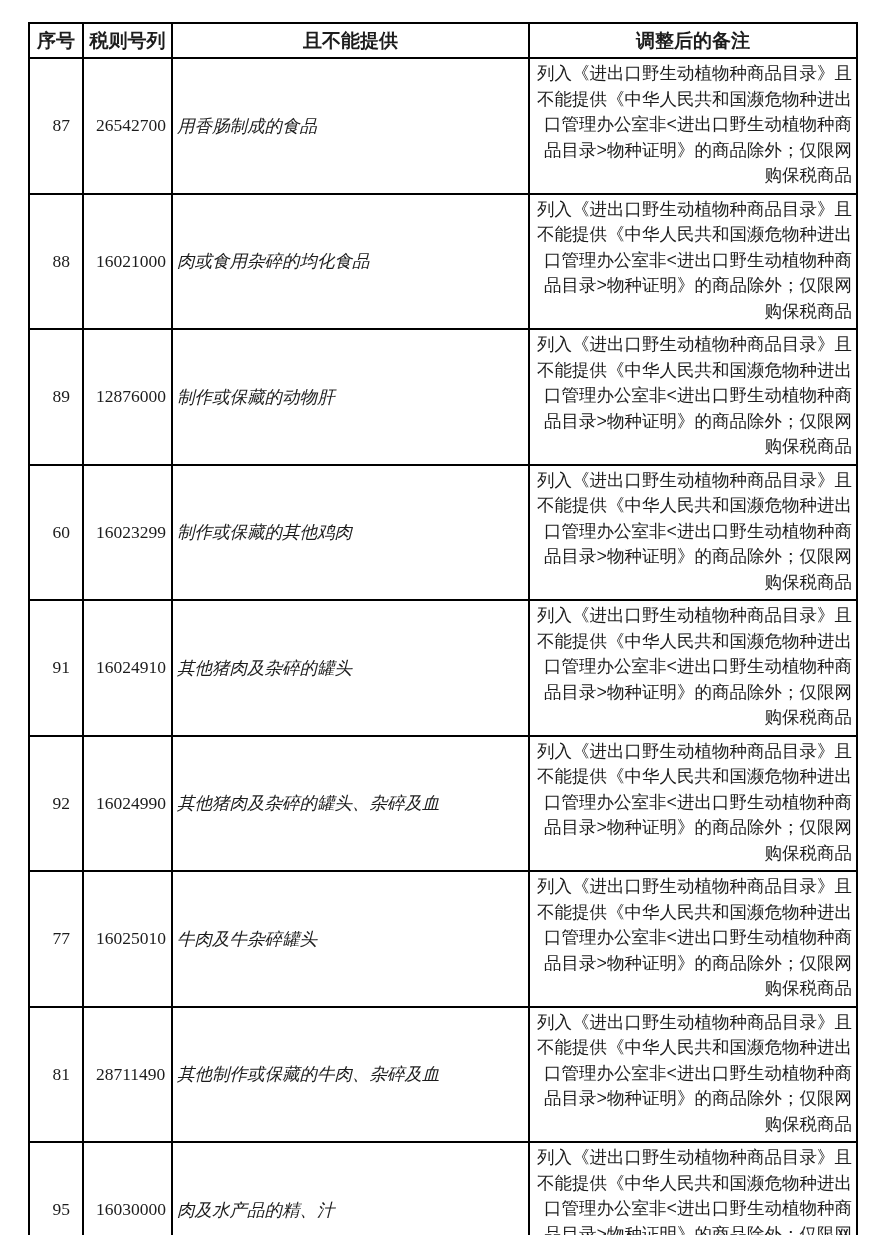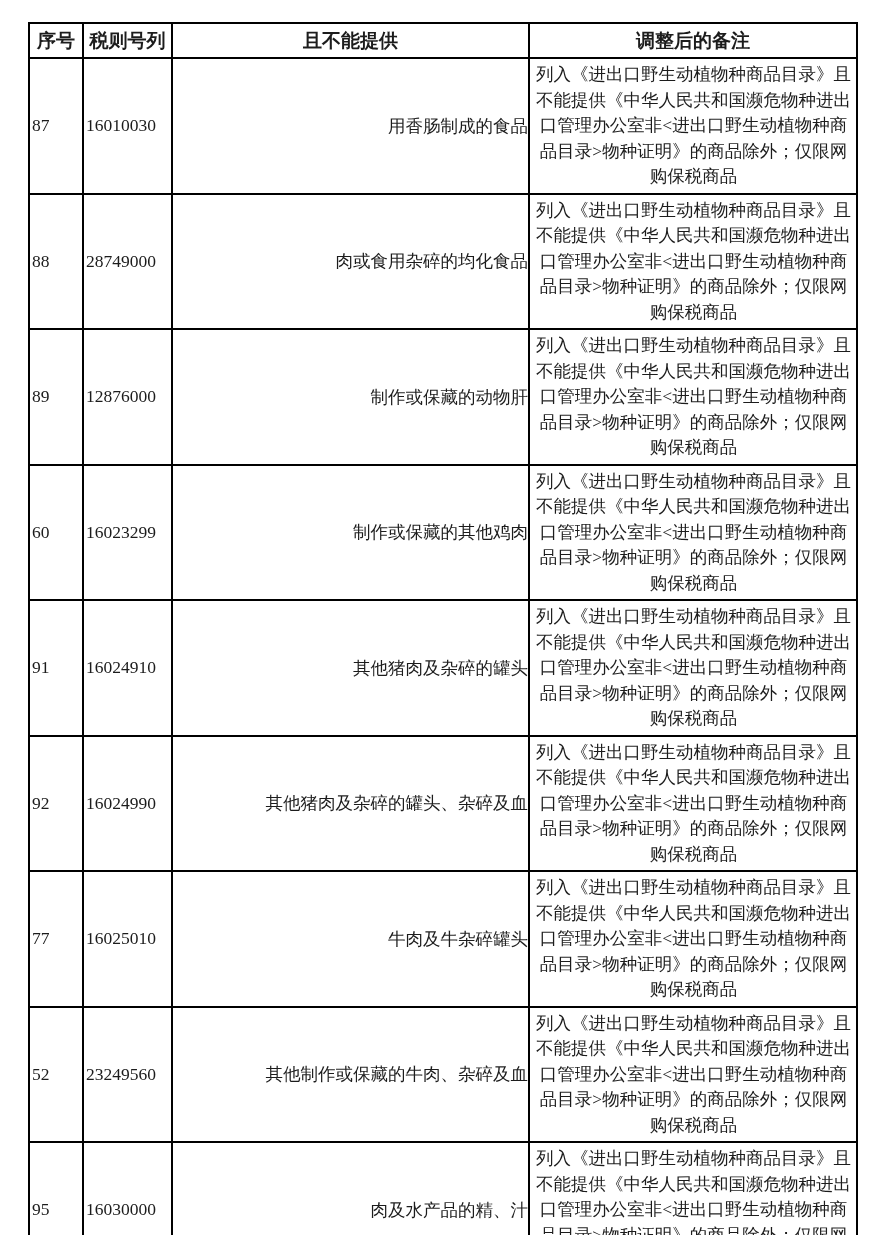--- a/index.html
+++ b/index.html
@@ -42,32 +42,34 @@
     vertical-align: middle;
     padding: 0 2px;
     font-family: "Liberation Sans", "DejaVu Sans", sans-serif;
   }
   table.tariff td {
     font-size: 17.5px;
     vertical-align: middle;
     background: #ffffff;
   }
   td.c-no, td.c-code {
-    text-align: left;
-    padding: 0 2px;
+    text-align: right;
+    padding: 0 12px;
   }
   td.c-desc {
-    text-align: right;
+    text-align: left;
     padding: 2px 0 2px 4px;
     line-height: 24px;
+    font-style: italic;
   }
   td.c-remark {
-    text-align: center;
+    text-align: right;
     padding: 3px 4px 3px 5px;
     line-height: 25.5px;
+    font-family: Liberation Mono, monospace;
   }
   tr.row-body { height: 115px; }
   tr.row-95 { height: 117px; }
 </style>
 </head>
 <body>
 
 <div class="page">
   <table class="tariff">
     <colgroup>
@@ -80,27 +82,27 @@
       <tr>
         <th>序号</th>
         <th>税则号列</th>
         <th>且不能提供</th>
         <th>调整后的备注</th>
       </tr>
     </thead>
     <tbody>
       <tr class="row-body">
         <td class="c-no">87</td>
-        <td class="c-code">16010030</td>
+        <td class="c-code">26542700</td>
         <td class="c-desc">用香肠制成的食品</td>
         <td class="c-remark">列入《进出口野生动植物种商品目录》且不能提供《中华人民共和国濒危物种进出口管理办公室非&lt;进出口野生动植物种商品目录&gt;物种证明》的商品除外；仅限网购保税商品</td>
       </tr>
       <tr class="row-body">
         <td class="c-no">88</td>
-        <td class="c-code">28749000</td>
+        <td class="c-code">16021000</td>
         <td class="c-desc">肉或食用杂碎的均化食品</td>
         <td class="c-remark">列入《进出口野生动植物种商品目录》且不能提供《中华人民共和国濒危物种进出口管理办公室非&lt;进出口野生动植物种商品目录&gt;物种证明》的商品除外；仅限网购保税商品</td>
       </tr>
       <tr class="row-body">
         <td class="c-no">89</td>
         <td class="c-code">12876000</td>
         <td class="c-desc">制作或保藏的动物肝</td>
         <td class="c-remark">列入《进出口野生动植物种商品目录》且不能提供《中华人民共和国濒危物种进出口管理办公室非&lt;进出口野生动植物种商品目录&gt;物种证明》的商品除外；仅限网购保税商品</td>
       </tr>
       <tr class="row-body">
@@ -121,22 +123,22 @@
         <td class="c-desc">其他猪肉及杂碎的罐头、杂碎及血</td>
         <td class="c-remark">列入《进出口野生动植物种商品目录》且不能提供《中华人民共和国濒危物种进出口管理办公室非&lt;进出口野生动植物种商品目录&gt;物种证明》的商品除外；仅限网购保税商品</td>
       </tr>
       <tr class="row-body">
         <td class="c-no">77</td>
         <td class="c-code">16025010</td>
         <td class="c-desc">牛肉及牛杂碎罐头</td>
         <td class="c-remark">列入《进出口野生动植物种商品目录》且不能提供《中华人民共和国濒危物种进出口管理办公室非&lt;进出口野生动植物种商品目录&gt;物种证明》的商品除外；仅限网购保税商品</td>
       </tr>
       <tr class="row-body">
-        <td class="c-no">52</td>
-        <td class="c-code">23249560</td>
+        <td class="c-no">81</td>
+        <td class="c-code">28711490</td>
         <td class="c-desc">其他制作或保藏的牛肉、杂碎及血</td>
         <td class="c-remark">列入《进出口野生动植物种商品目录》且不能提供《中华人民共和国濒危物种进出口管理办公室非&lt;进出口野生动植物种商品目录&gt;物种证明》的商品除外；仅限网购保税商品</td>
       </tr>
       <tr class="row-body row-95">
         <td class="c-no">95</td>
         <td class="c-code">16030000</td>
         <td class="c-desc">肉及水产品的精、汁</td>
         <td class="c-remark">列入《进出口野生动植物种商品目录》且不能提供《中华人民共和国濒危物种进出口管理办公室非&lt;进出口野生动植物种商品目录&gt;物种证明》的商品除外；仅限网购保税商品</td>
       </tr>
 

